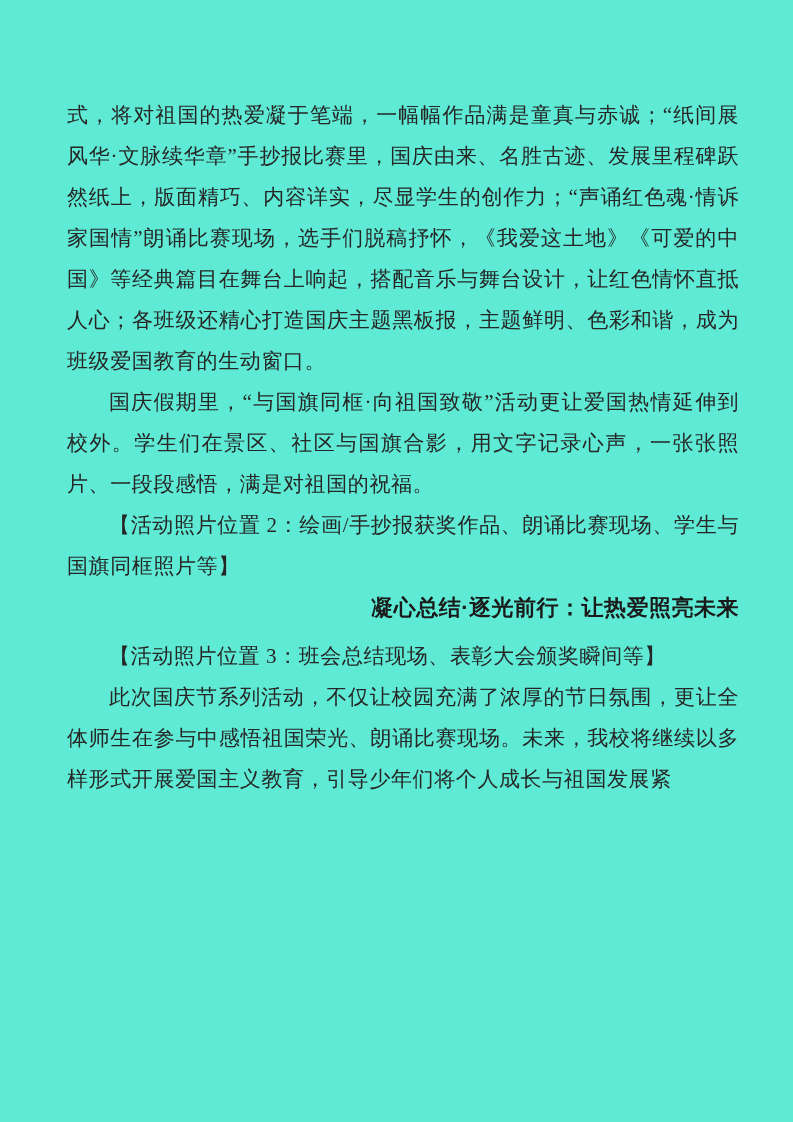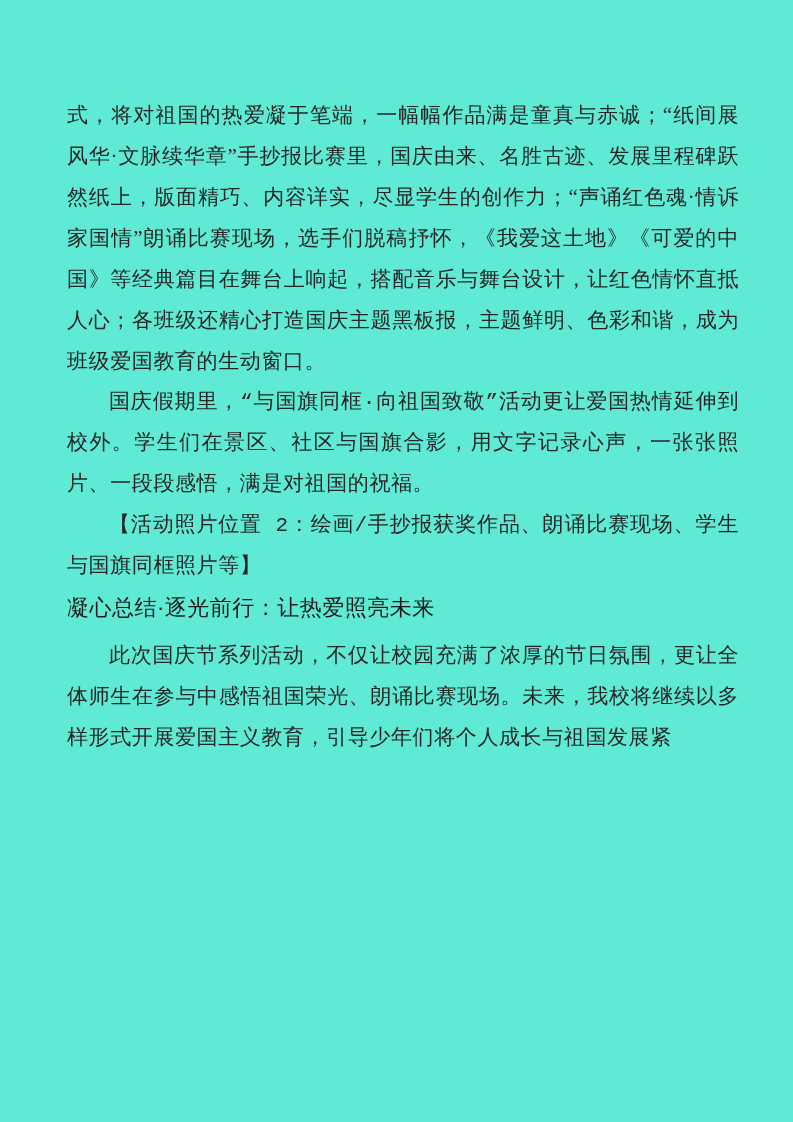--- a/index.html
+++ b/index.html
@@ -27,47 +27,47 @@
     letter-spacing: 0.6px;
     text-align: justify;
     text-justify: inter-ideograph;
   }
   .para {
     margin: 0;
     padding: 0;
   }
   .para.indent {
     text-indent: 2em;
-    font-family: Liberation Mono, monospace;
   }
   .heading {
     margin: 0 0 8px 0;
     padding: 0;
     font-family: "Liberation Sans", "DejaVu Sans", sans-serif;
     font-size: 22px;
-    font-weight: normal;
+    font-weight: bold;
     color: #1a1a1a;
-    text-align: left;
+    text-align: right;
     text-indent: 0;
     line-height: 41px;
     letter-spacing: 0.5px;
   }
 </style>
 </head>
 <body>
 
 <div class="page">
   <div class="content">
 
     <p class="para">式，将对祖国的热爱凝于笔端，一幅幅作品满是童真与赤诚；“纸间展风华·文脉续华章”手抄报比赛里，国庆由来、名胜古迹、发展里程碑跃然纸上，版面精巧、内容详实，尽显学生的创作力；“声诵红色魂·情诉家国情”朗诵比赛现场，选手们脱稿抒怀，《我爱这土地》《可爱的中国》等经典篇目在舞台上响起，搭配音乐与舞台设计，让红色情怀直抵人心；各班级还精心打造国庆主题黑板报，主题鲜明、色彩和谐，成为班级爱国教育的生动窗口。</p>
 
     <p class="para indent">国庆假期里，“与国旗同框·向祖国致敬”活动更让爱国热情延伸到校外。学生们在景区、社区与国旗合影，用文字记录心声，一张张照片、一段段感悟，满是对祖国的祝福。</p>
 
     <p class="para indent">【活动照片位置 2：绘画/手抄报获奖作品、朗诵比赛现场、学生与国旗同框照片等】</p>
 
     <h2 class="heading">凝心总结·逐光前行：让热爱照亮未来</h2>
 
 
+    <p class="para indent">【活动照片位置 3：班会总结现场、表彰大会颁奖瞬间等】</p>
 
     <p class="para indent">此次国庆节系列活动，不仅让校园充满了浓厚的节日氛围，更让全体师生在参与中感悟祖国荣光、朗诵比赛现场。未来，我校将继续以多样形式开展爱国主义教育，引导少年们将个人成长与祖国发展紧</p>
 
   </div>
 </div>
 
 </body></html>

